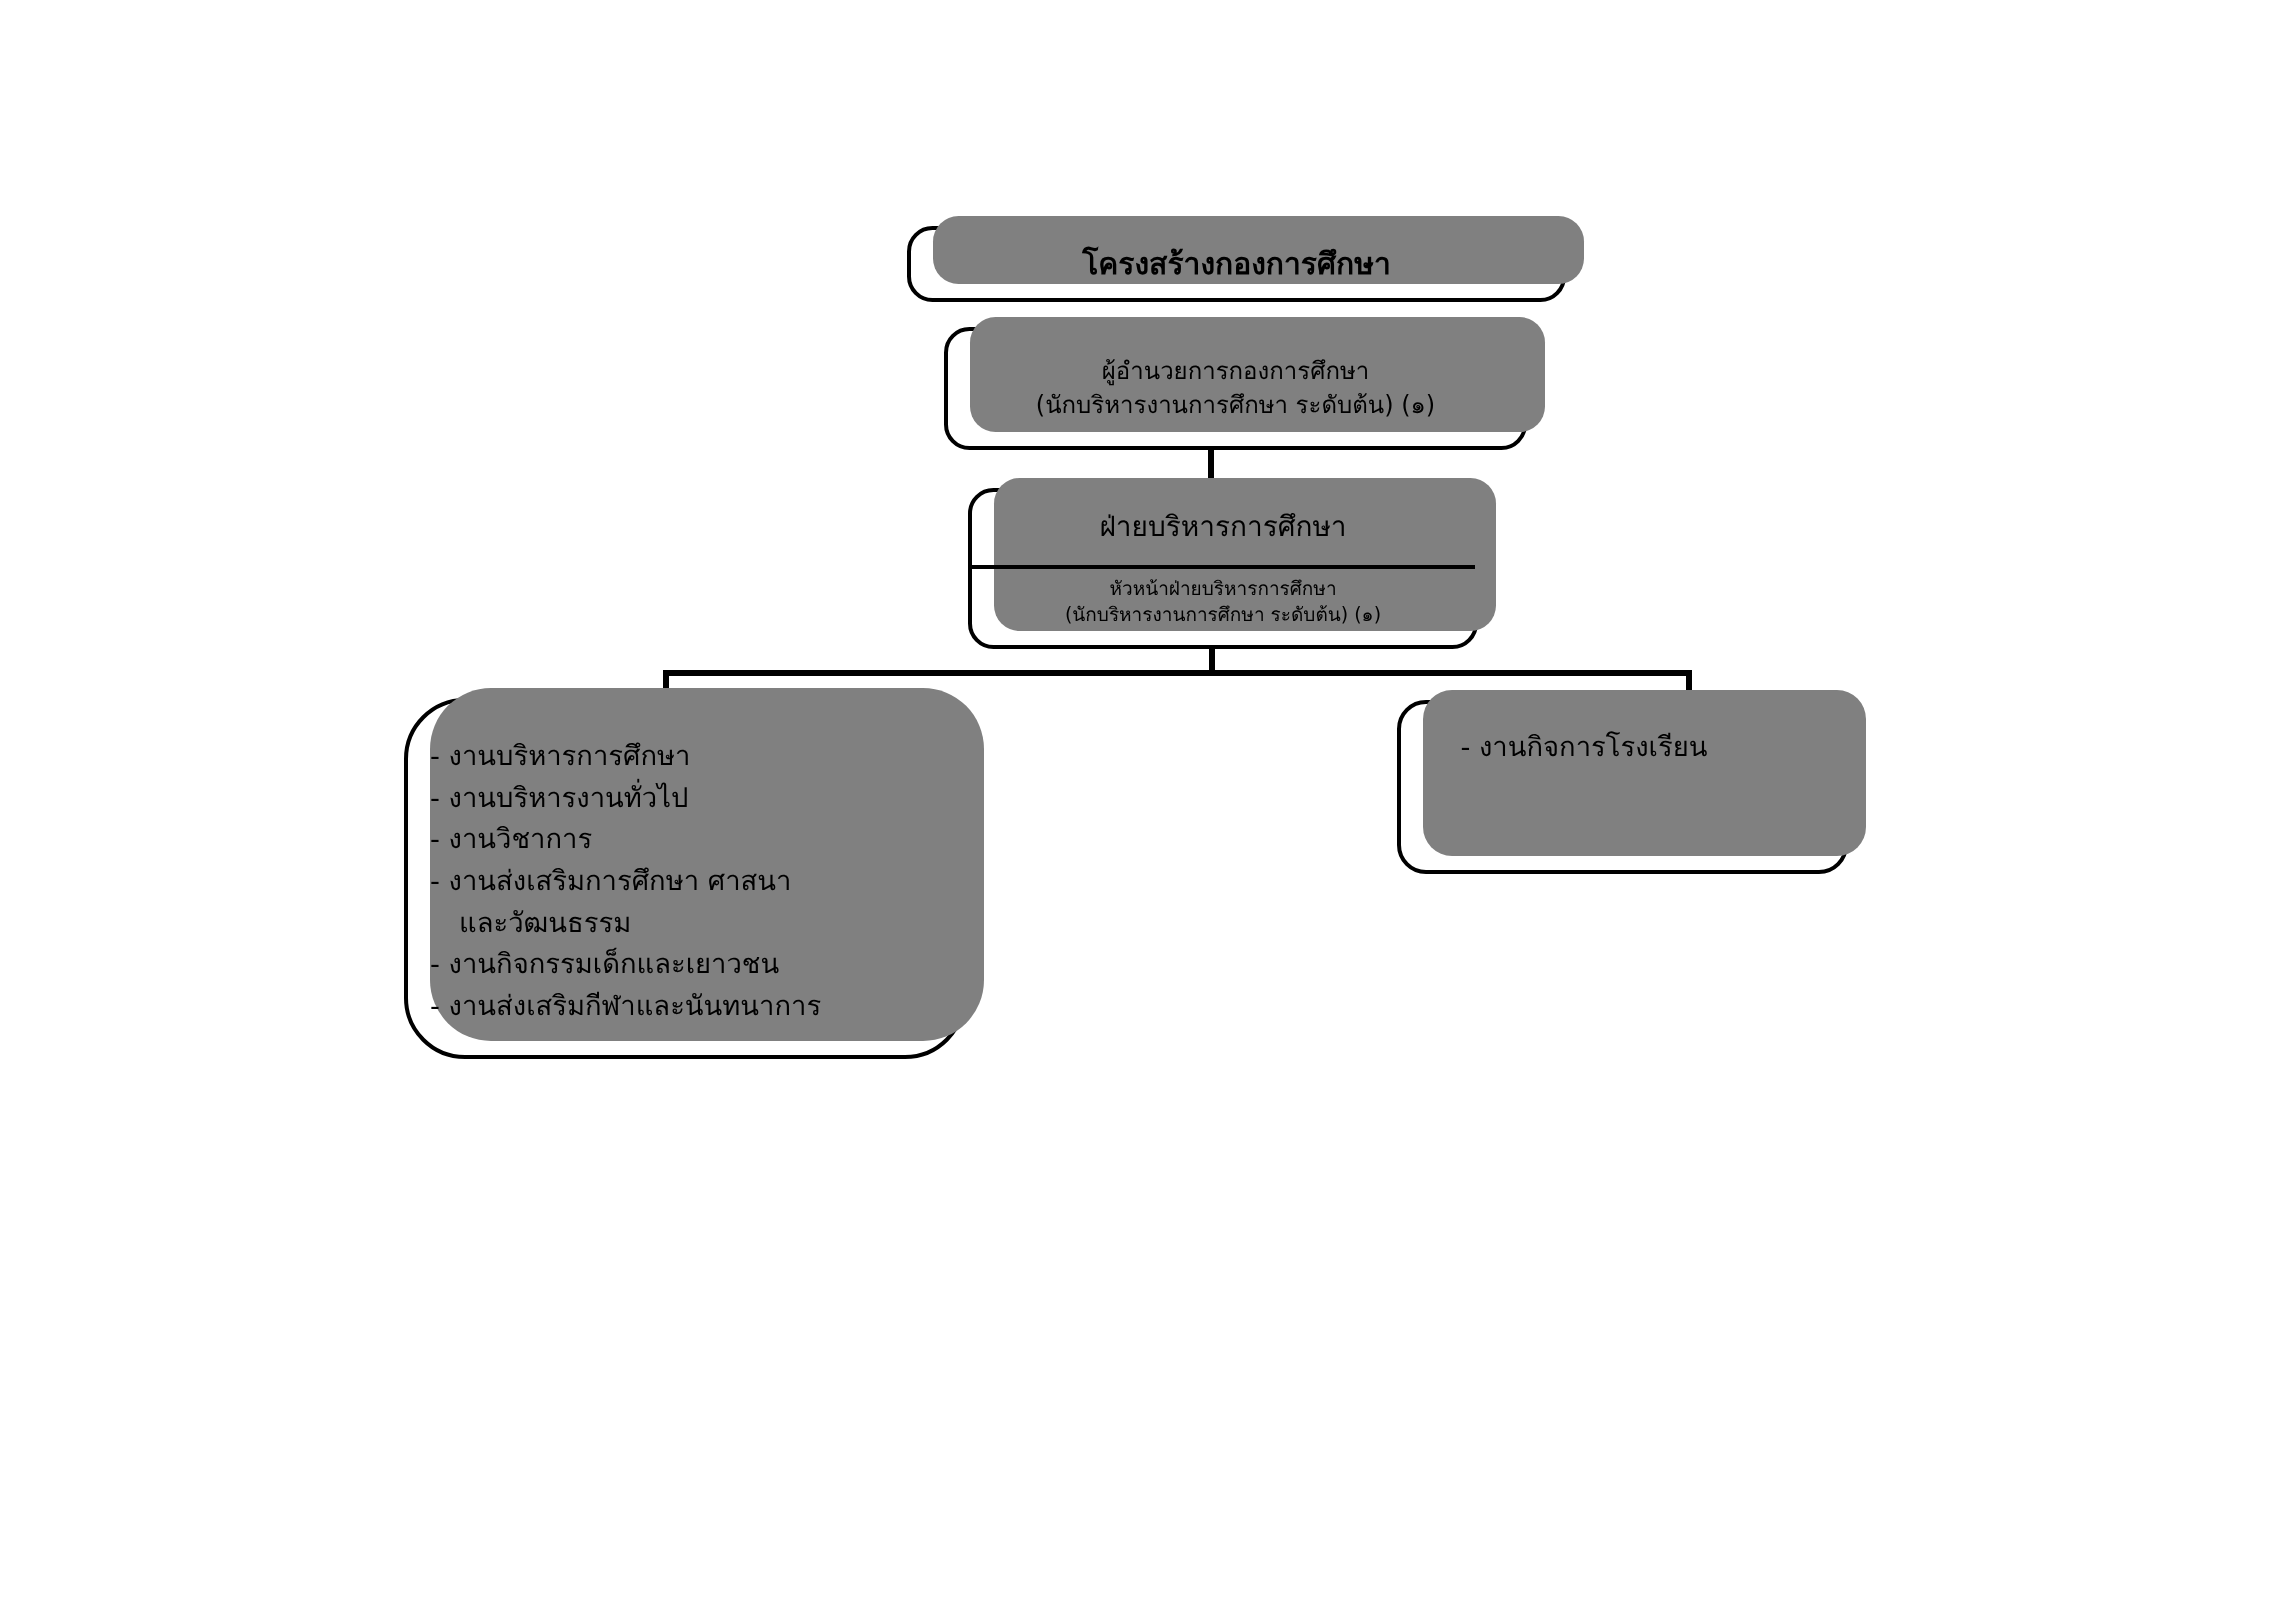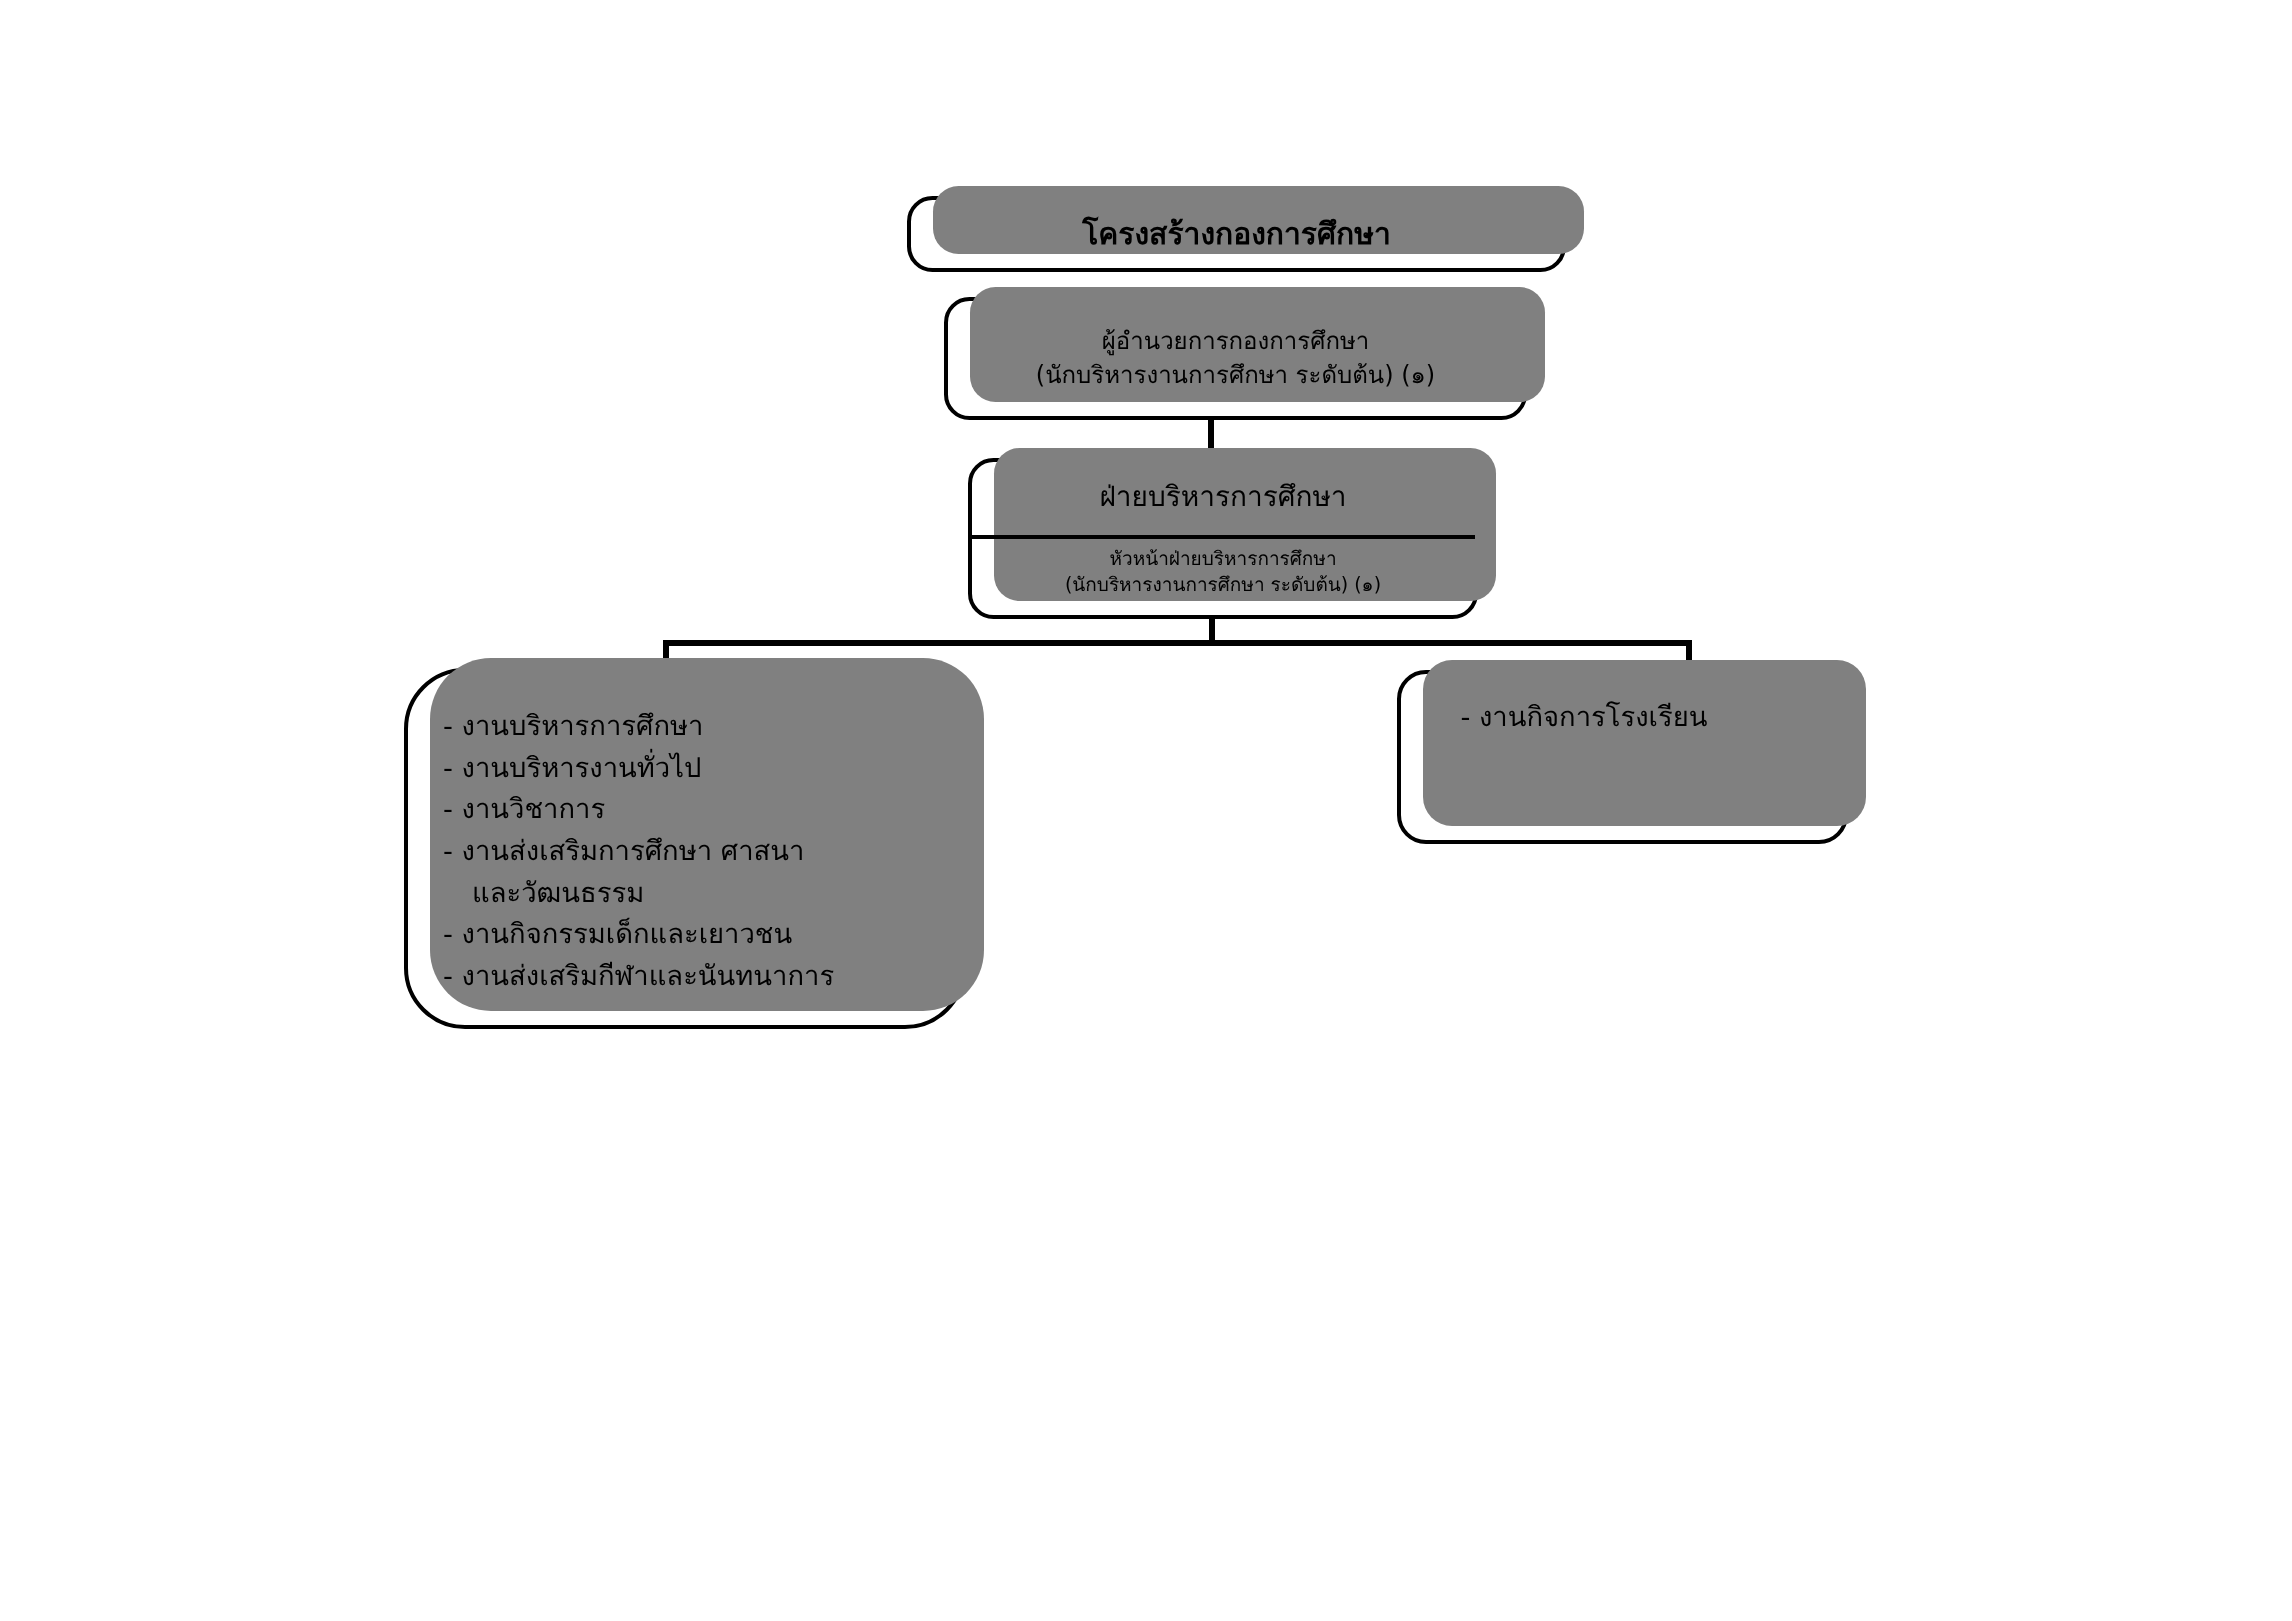--- a/index.html
+++ b/index.html
@@ -13,20 +13,21 @@
     font-family: "DejaVu Sans", "Liberation Sans", sans-serif;
     color: #000000;
     overflow: hidden;
   }
 
   #canvas {
     position: relative;
     width: 2293px;
     height: 1429px;
     background: #ffffff;
+    margin-top: 30px;
   }
 
   
   .node {
     position: absolute;
     box-sizing: border-box;
     background: #ffffff;
     border: 4.9px solid #000000;
     z-index: 3;
   }
@@ -107,21 +108,21 @@
   }
 
   #box-tasks-left {
     left: 404px;
     top: 668px;
     width: 562px;
     height: 361px;
     border-radius: 61px;
   }
   #box-tasks-left .task-list {
-    padding: 33px 0 0 35px;
+    padding: 33px 0 0 22px;
   }
 
   #box-tasks-right {
     left: 1397px;
     top: 670px;
     width: 451px;
     height: 174px;
     border-radius: 29px;
     padding-left: 32px;
   }

